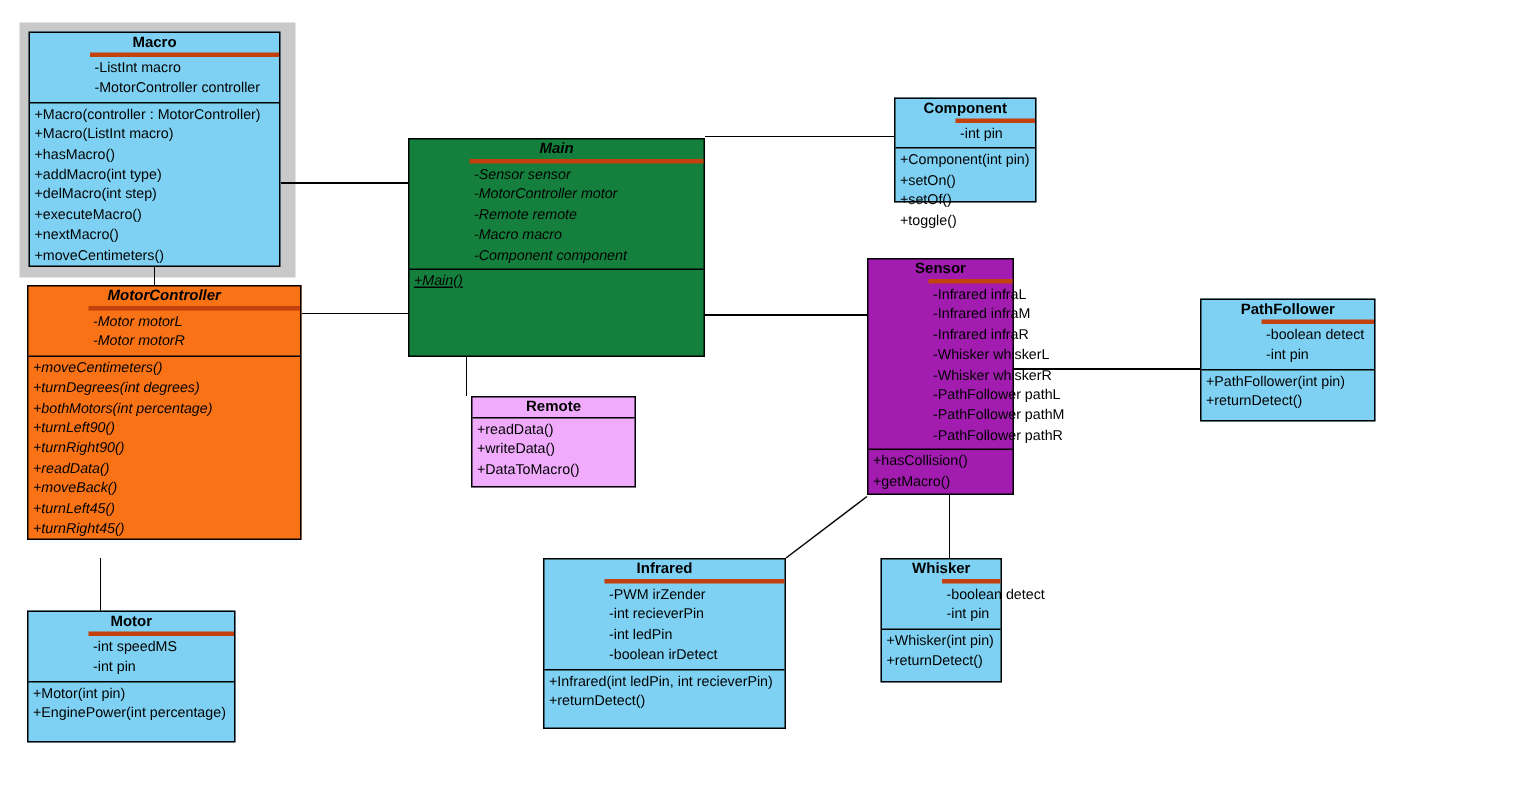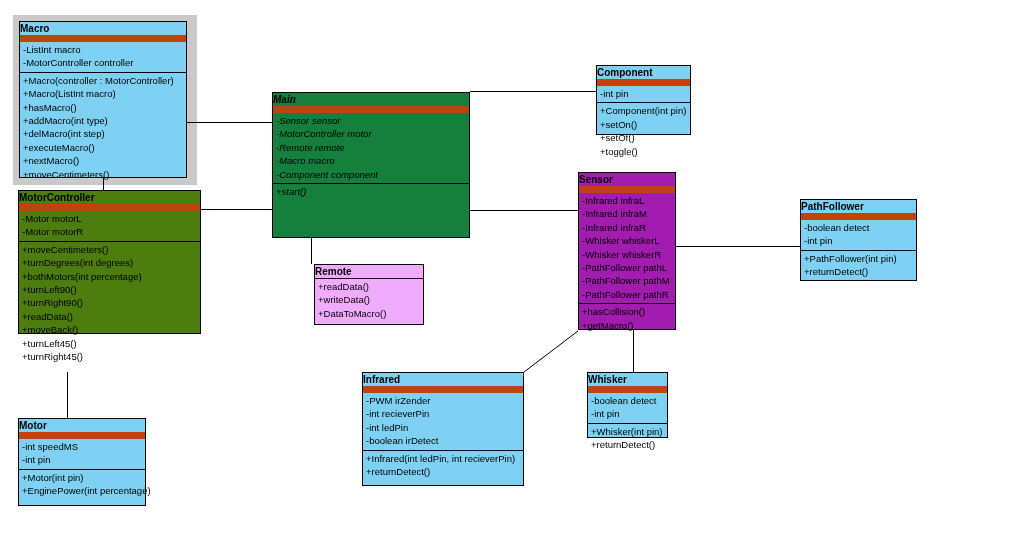--- a/index.html
+++ b/index.html
@@ -8,24 +8,24 @@
     font-family:"Liberation Sans", sans-serif; overflow:hidden;
   }
   #selection-frame { position:absolute; z-index:1; }
   #connector-layer { position:absolute; left:0; top:0; z-index:2; }
   .uml-class {
     position:absolute; z-index:3; box-sizing:border-box;
     border:1px solid #000; display:flex; flex-direction:column;
   }
   .uml-title {
     flex:0 0 auto; height:13px; line-height:13px;
-    font-size:10px; font-weight:bold; color:#000;
+    font-size:10px; font-weight:bold; text-align:center; color:#000;
     white-space:nowrap; overflow:hidden;
   }
-  .uml-attrs { flex:0 0 auto; border-top:7px solid #c2410c; padding:1px 0 2px 0; }
+  .uml-attrs { flex:0 0 auto; border-top:3px solid #c2410c; padding:1px 0 2px 0;margin-left:40px; }
   .uml-methods { flex:1 1 auto; border-top:1px solid #000; padding:1px 0 2px 0; }
   .uml-row {
     height:13.4px; line-height:13.4px; font-size:9.5px; color:#000;
     padding-left:3px; white-space:nowrap;
   }
   .uml-row.static { text-decoration:underline; }
 </style>
 </head>
 <body>
 
@@ -53,60 +53,60 @@
         <div class="uml-row">+Macro(controller : MotorController)</div>
         <div class="uml-row">+Macro(ListInt macro)</div>
         <div class="uml-row">+hasMacro()</div>
         <div class="uml-row">+addMacro(int type)</div>
         <div class="uml-row">+delMacro(int step)</div>
         <div class="uml-row">+executeMacro()</div>
         <div class="uml-row">+nextMacro()</div>
         <div class="uml-row">+moveCentimeters()</div>
       </div>
   </div>
-    <div class="uml-class" style="left: 18px; top: 190px; width: 183px; height: 144px; background: #4d7c0f; border-color: rgb(0, 0, 0);">
+    <div class="uml-class" style="left: 18px; top: 190px; width: 183px; height: 170px; background: #f97316; border-color: rgb(0, 0, 0); font-style: italic;">
     <div class="uml-title">MotorController</div>
     <div class="uml-attrs">
         <div class="uml-row">-Motor motorL</div>
         <div class="uml-row">-Motor motorR</div>
       </div>
     <div class="uml-methods">
         <div class="uml-row">+moveCentimeters()</div>
         <div class="uml-row">+turnDegrees(int degrees)</div>
         <div class="uml-row">+bothMotors(int percentage)</div>
         <div class="uml-row">+turnLeft90()</div>
         <div class="uml-row">+turnRight90()</div>
         <div class="uml-row">+readData()</div>
         <div class="uml-row">+moveBack()</div>
         <div class="uml-row">+turnLeft45()</div>
         <div class="uml-row">+turnRight45()</div>
       </div>
   </div>
-    <div class="uml-class" style="left: 18px; top: 418px; width: 128px; height: 88px; background: rgb(126, 209, 242); border-color: rgb(0, 0, 0);">
+    <div class="uml-class" style="left: 18px; top: 407px; width: 139px; height: 88px; background: rgb(126, 209, 242); border-color: rgb(0, 0, 0);">
     <div class="uml-title">Motor</div>
     <div class="uml-attrs">
         <div class="uml-row">-int speedMS</div>
         <div class="uml-row">-int pin</div>
       </div>
     <div class="uml-methods">
         <div class="uml-row">+Motor(int pin)</div>
         <div class="uml-row">+EnginePower(int percentage)</div>
       </div>
   </div>
     <div class="uml-class" style="left: 272px; top: 92px; width: 198px; height: 146px; background: #15803d; border-color: rgb(0, 0, 0); font-style: italic;">
     <div class="uml-title">Main</div>
     <div class="uml-attrs">
         <div class="uml-row">-Sensor sensor</div>
         <div class="uml-row">-MotorController motor</div>
         <div class="uml-row">-Remote remote</div>
         <div class="uml-row">-Macro macro</div>
         <div class="uml-row">-Component component</div>
       </div>
     <div class="uml-methods">
-        <div class="uml-row">+start()</div>
+        <div class="uml-row static">+Main()</div>
       </div>
   </div>
     <div class="uml-class" style="left: 273px; top: 264px; width: 110px; height: 61px; background: #f0abfc; border-color: rgb(0, 0, 0); margin-left: 41px;">
     <div class="uml-title">Remote</div>
 
     <div class="uml-methods">
         <div class="uml-row">+readData()</div>
         <div class="uml-row">+writeData()</div>
         <div class="uml-row">+DataToMacro()</div>
       </div>
@@ -157,21 +157,21 @@
         <div class="uml-row">-PWM irZender</div>
         <div class="uml-row">-int recieverPin</div>
         <div class="uml-row">-int ledPin</div>
         <div class="uml-row">-boolean irDetect</div>
       </div>
     <div class="uml-methods">
         <div class="uml-row">+Infrared(int ledPin, int recieverPin)</div>
         <div class="uml-row">+returnDetect()</div>
       </div>
   </div>
-    <div class="uml-class" style="left: 587px; top: 372px; width: 81px; height: 66px; background: rgb(126, 209, 242); border-color: rgb(0, 0, 0);">
+    <div class="uml-class" style="left: 587px; top: 372px; width: 81px; height: 83px; background: rgb(126, 209, 242); border-color: rgb(0, 0, 0);">
     <div class="uml-title">Whisker</div>
     <div class="uml-attrs">
         <div class="uml-row">-boolean detect</div>
         <div class="uml-row">-int pin</div>
       </div>
     <div class="uml-methods">
         <div class="uml-row">+Whisker(int pin)</div>
         <div class="uml-row">+returnDetect()</div>
       </div>
   </div>

